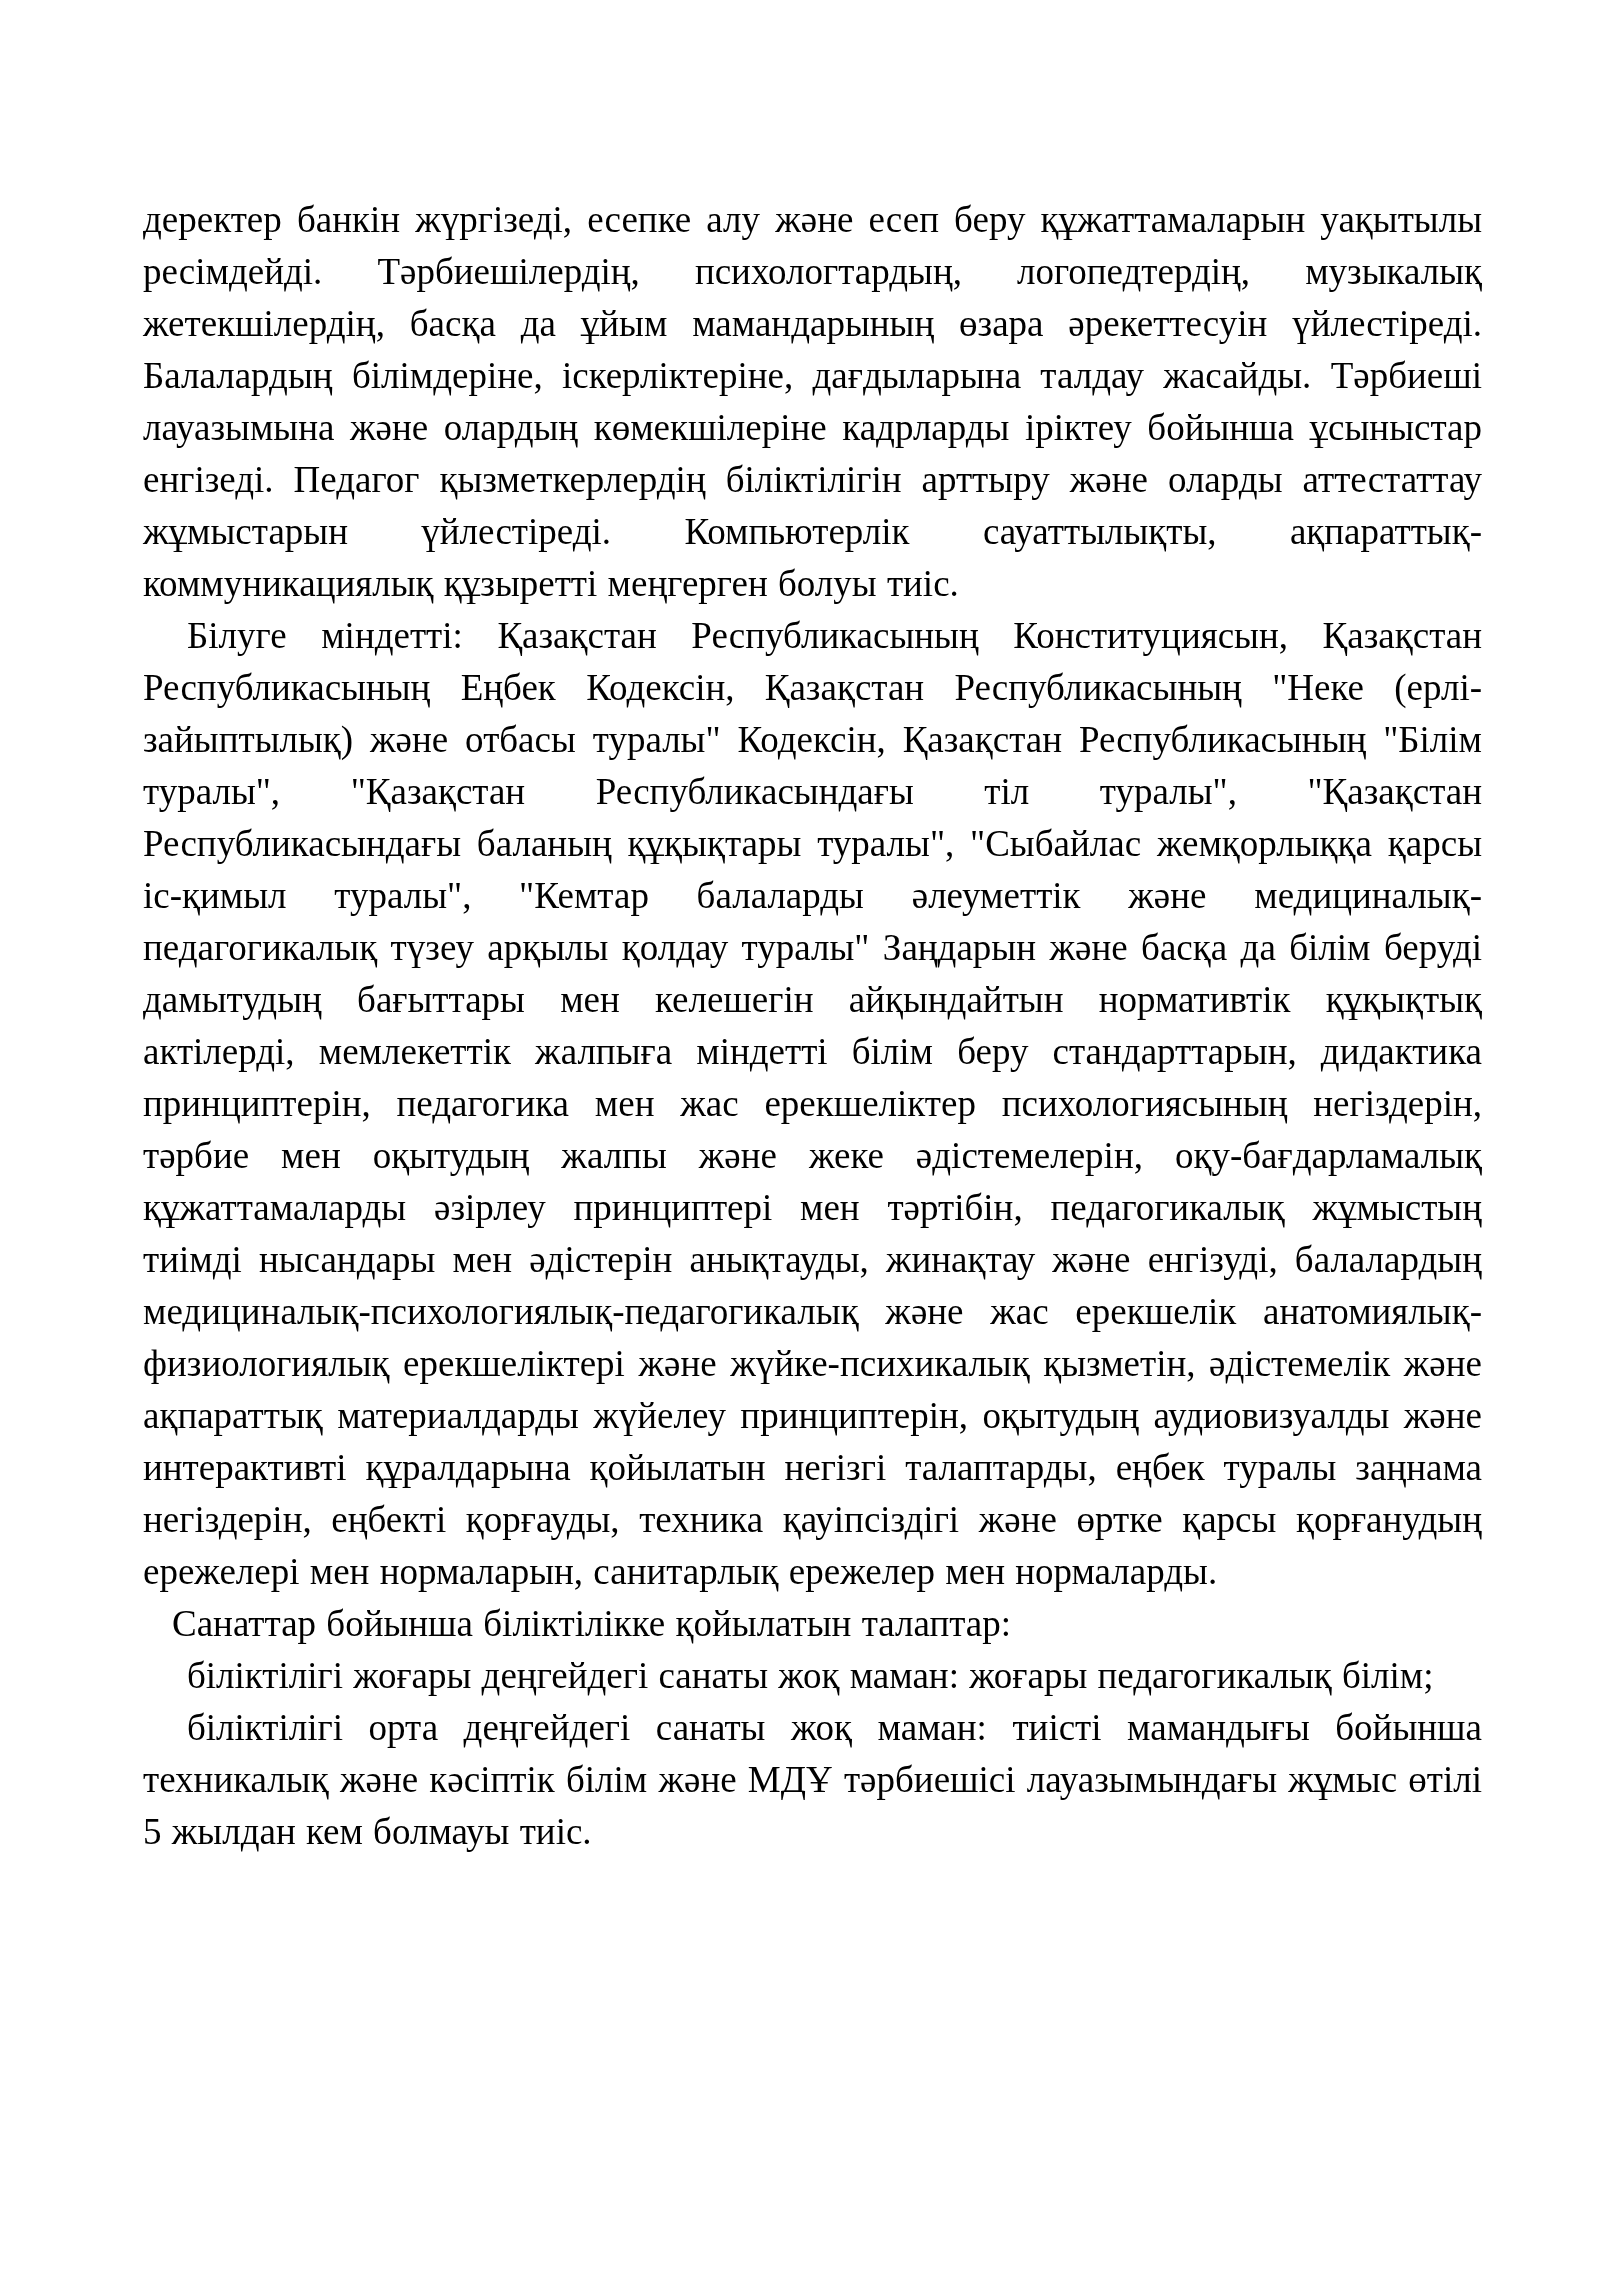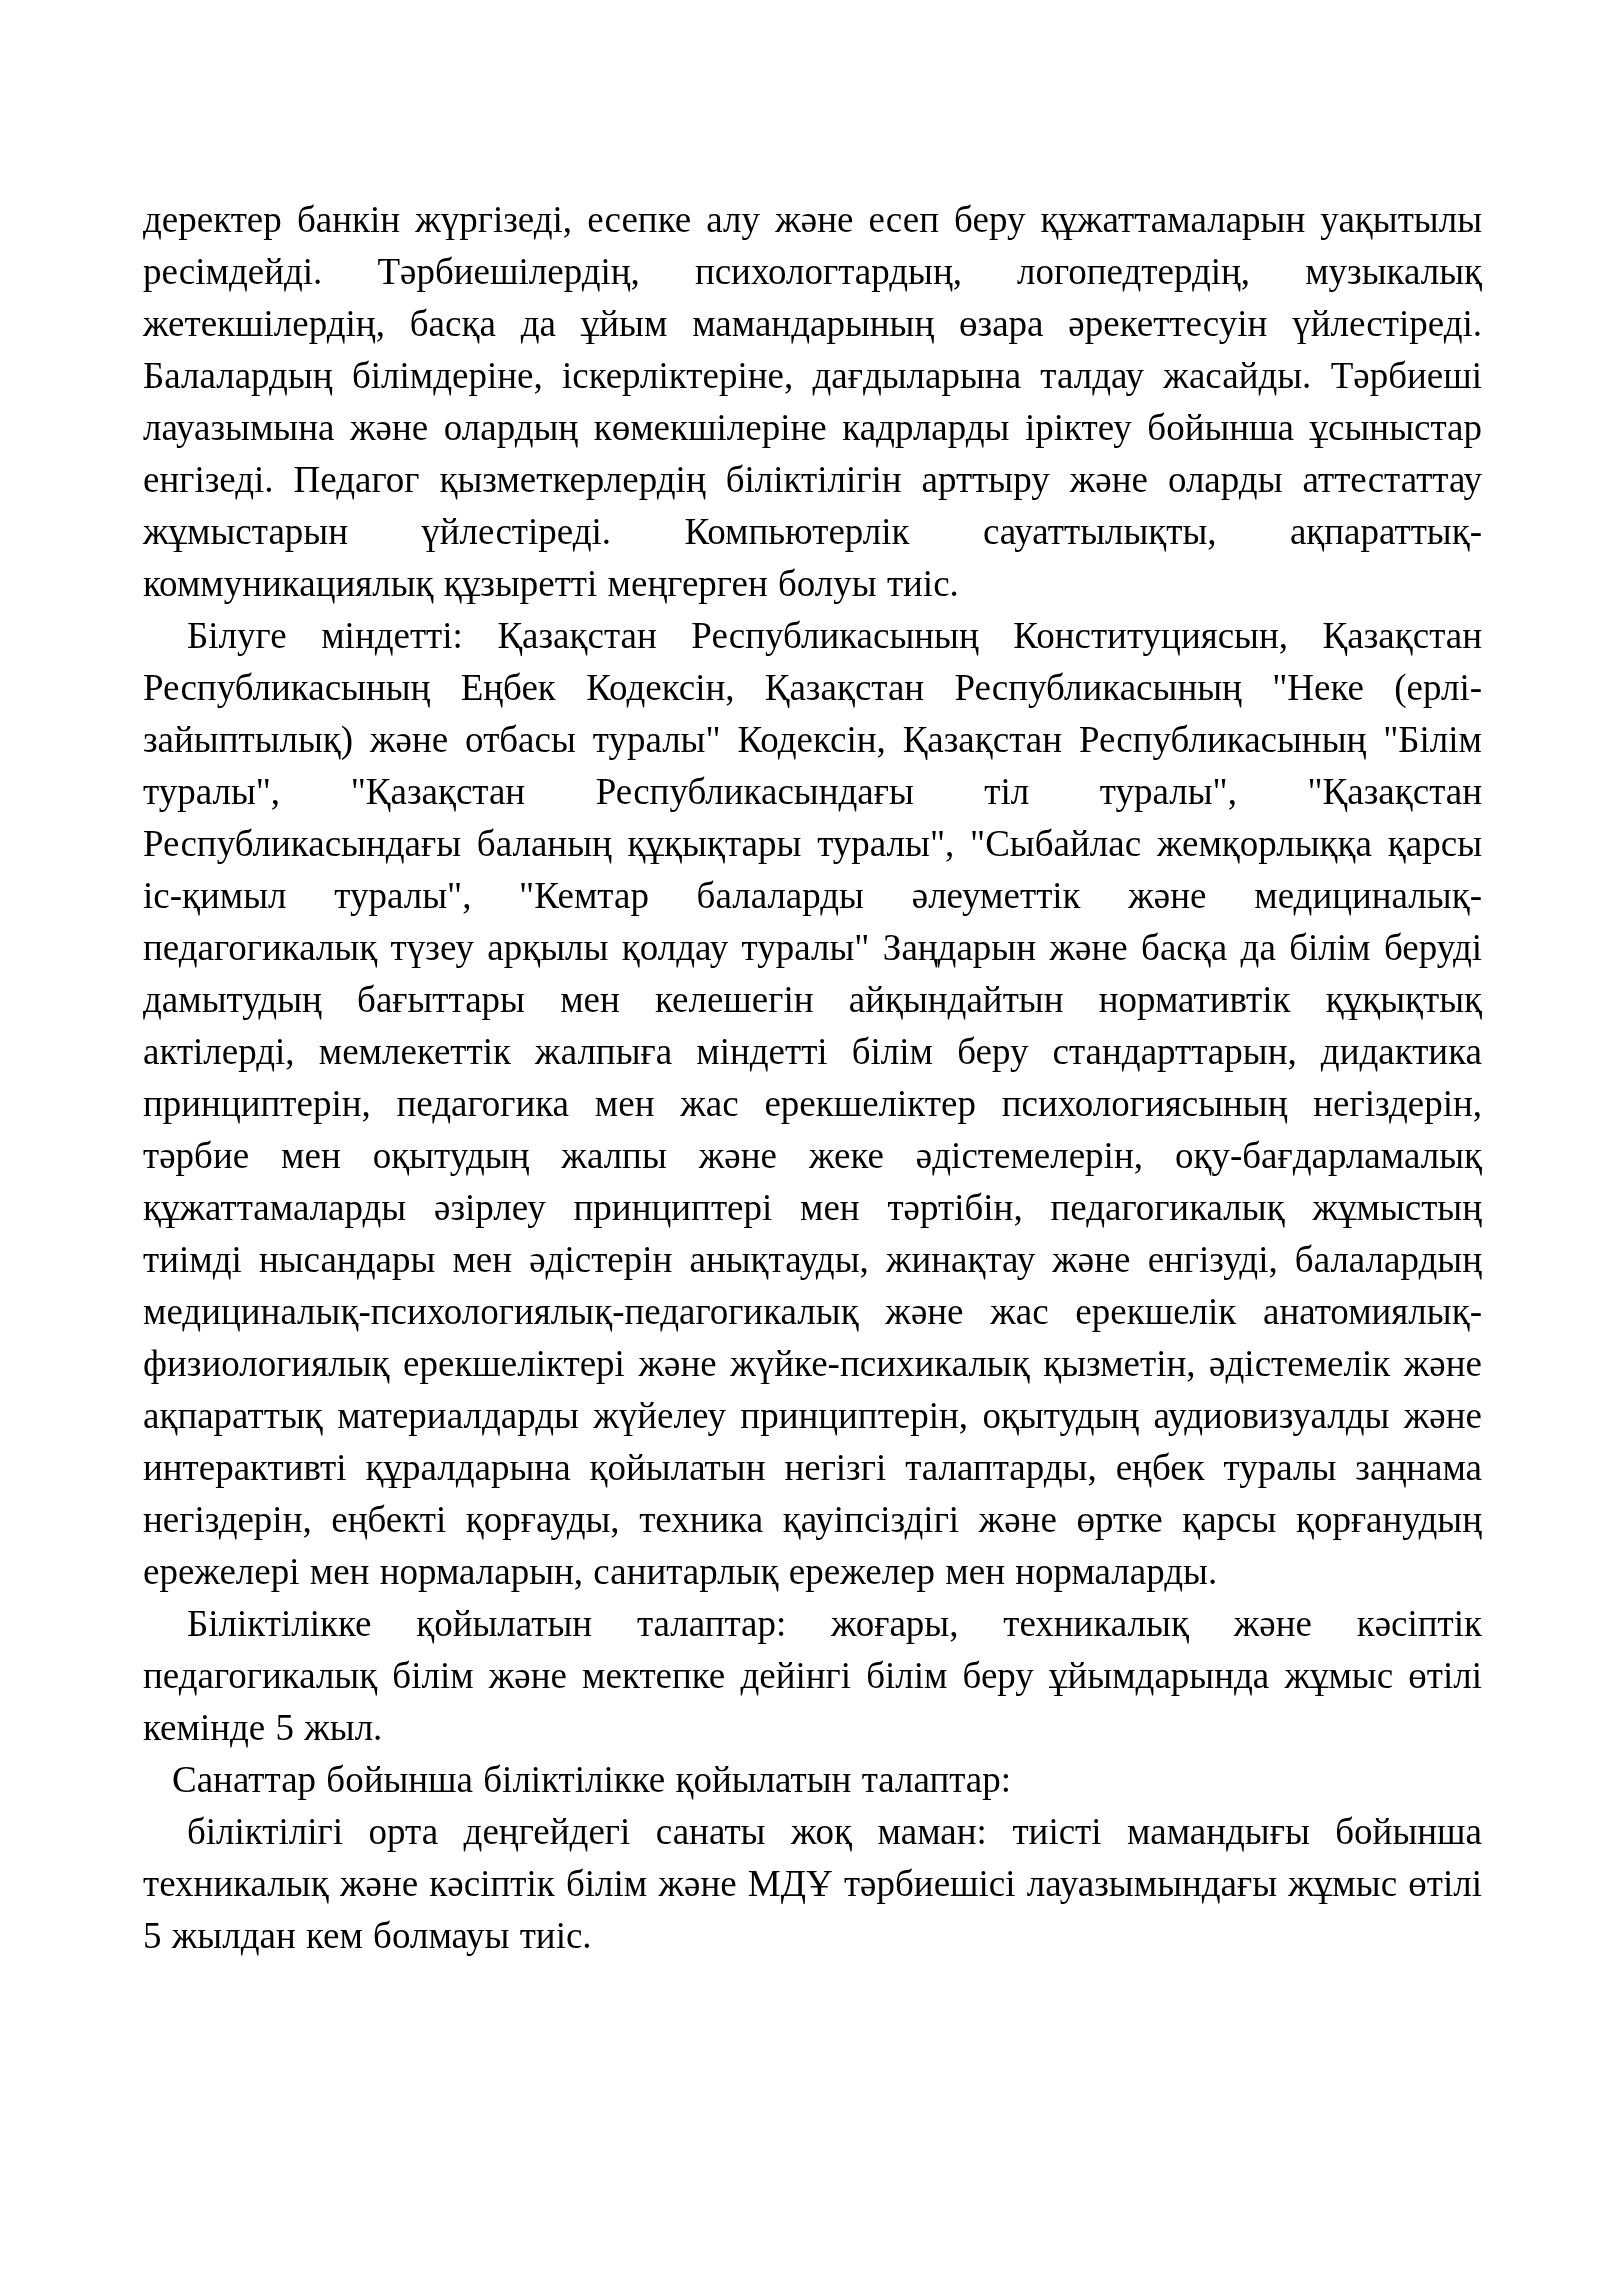--- a/index.html
+++ b/index.html
@@ -34,17 +34,17 @@
   .para.indent-small {
     text-indent: 29px;
   }
 </style>
 </head>
 <body>
 
 <div class="page">
   <p class="para">деректер банкін жүргізеді, есепке алу және есеп беру құжаттамаларын уақытылы ресімдейді. Тәрбиешілердің, психологтардың, логопедтердің, музыкалық жетекшілердің, басқа да ұйым мамандарының өзара әрекеттесуін үйлестіреді. Балалардың білімдеріне, іскерліктеріне, дағдыларына талдау жасайды. Тәрбиеші лауазымына және олардың көмекшілеріне кадрларды іріктеу бойынша ұсыныстар енгізеді. Педагог қызметкерлердің біліктілігін арттыру және оларды аттестаттау жұмыстарын үйлестіреді. Компьютерлік сауаттылықты, ақпараттық-коммуникациялық құзыретті меңгерген болуы тиіс.</p>
   <p class="para indent">Білуге міндетті: Қазақстан Республикасының Конституциясын, Қазақстан Республикасының Еңбек Кодексін, Қазақстан Республикасының "Неке (ерлі-зайыптылық) және отбасы туралы" Кодексін, Қазақстан Республикасының "Білім туралы", "Қазақстан Республикасындағы тіл туралы", "Қазақстан Республикасындағы баланың құқықтары туралы", "Сыбайлас жемқорлыққа қарсы іс-қимыл туралы", "Кемтар балаларды әлеуметтік және медициналық-педагогикалық түзеу арқылы қолдау туралы" Заңдарын және басқа да білім беруді дамытудың бағыттары мен келешегін айқындайтын нормативтік құқықтық актілерді, мемлекеттік жалпыға міндетті білім беру стандарттарын, дидактика принциптерін, педагогика мен жас ерекшеліктер психологиясының негіздерін, тәрбие мен оқытудың жалпы және жеке әдістемелерін, оқу-бағдарламалық құжаттамаларды әзірлеу принциптері мен тәртібін, педагогикалық жұмыстың тиімді нысандары мен әдістерін анықтауды, жинақтау және енгізуді, балалардың медициналық-психологиялық-педагогикалық және жас ерекшелік анатомиялық-физиологиялық ерекшеліктері және жүйке-психикалық қызметін, әдістемелік және ақпараттық материалдарды жүйелеу принциптерін, оқытудың аудиовизуалды және интерактивті құралдарына қойылатын негізгі талаптарды, еңбек туралы заңнама негіздерін, еңбекті қорғауды, техника қауіпсіздігі және өртке қарсы қорғанудың ережелері мен нормаларын, санитарлық ережелер мен нормаларды.</p>
-  <p class="para indent">Біліктілікке қойылатын талаптар: жоғары, техникалық және кәсіптік педагогикалық білім және мектепке дейінгі білім беру ұйымдарында жұмыс өтілі кемінде 5 жыл.</p>
   <p class="para indent-small">Санаттар бойынша біліктілікке қойылатын талаптар:</p>
+  <p class="para indent">біліктілігі жоғары деңгейдегі санаты жоқ маман: жоғары педагогикалық білім;</p>
   <p class="para indent">біліктілігі орта деңгейдегі санаты жоқ маман: тиісті мамандығы бойынша техникалық және кәсіптік білім және МДҰ тәрбиешісі лауазымындағы жұмыс өтілі 5 жылдан кем болмауы тиіс.</p>
 </div>
 
 
 </body></html>

